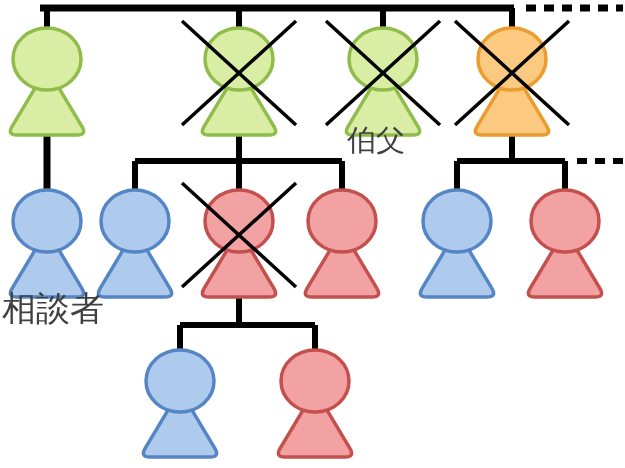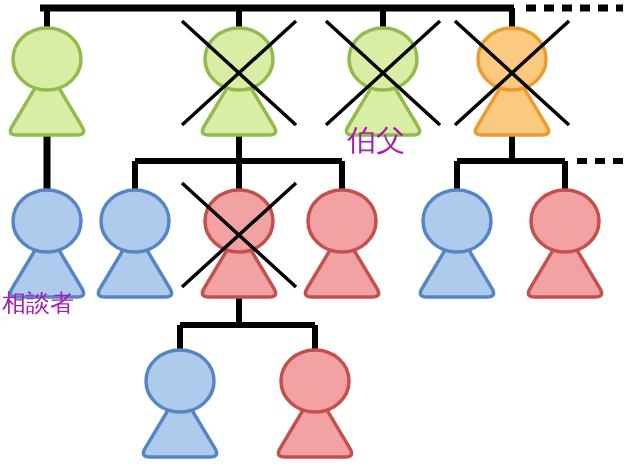--- a/index.html
+++ b/index.html
@@ -15,21 +15,21 @@
     overflow: hidden;
     font-family: "Liberation Sans", "DejaVu Sans", sans-serif;
   }
   .canvas svg {
     position: absolute;
     left: 0;
     top: 0;
   }
   .diagram-label {
     position: absolute;
-    color: #a21caf;
+    color: #404040;
     white-space: nowrap;
     font-weight: 500;
     line-height: 1;
   }
 </style>
 </head>
 <body>
 
 <div class="canvas">
   <svg id="tree-svg" width="625" height="468" viewBox="0 0 625 468">
@@ -104,14 +104,14 @@
       <g>
         <path d="M174.9 398.6 Q180 390 185.1 398.6 L214.9 448.4 Q220 457 210.0 457.0 L150.0 457.0 Q140 457 145.1 448.4 Z" fill="#aecbee" stroke="#5585c5" stroke-width="3.5"></path>
         <ellipse cx="180" cy="381" rx="34" ry="31" fill="#aecbee" stroke="#5585c5" stroke-width="3.5"></ellipse>
       </g>
       <g>
         <path d="M309.9 398.6 Q315 390 320.1 398.6 L349.9 448.4 Q355 457 345.0 457.0 L285.0 457.0 Q275 457 280.1 448.4 Z" fill="#f2a2a2" stroke="#c4504d" stroke-width="3.5"></path>
         <ellipse cx="315" cy="381" rx="34" ry="31" fill="#f2a2a2" stroke="#c4504d" stroke-width="3.5"></ellipse>
       </g>
     </svg>
   <div class="diagram-label" id="label-0" style="left: 347px; top: 126px; font-size: 29px;">伯父</div>
-  <div class="diagram-label" id="label-1" style="left: 2px; top: 291px; font-size: 24px;">相談者</div>
+  <div class="diagram-label" id="label-1" style="left: 2px; top: 291px; font-size: 34px;">相談者</div>
 </div>
 
 </body></html>

